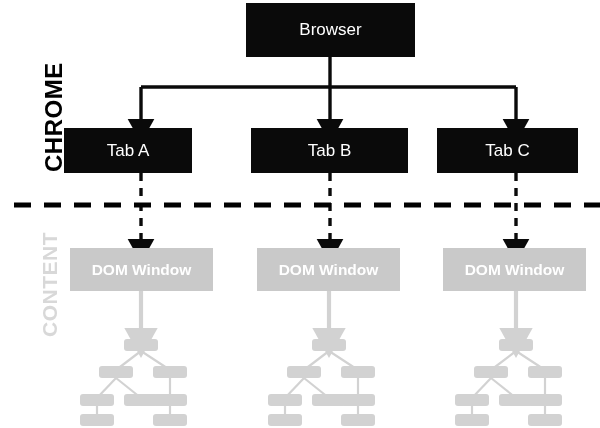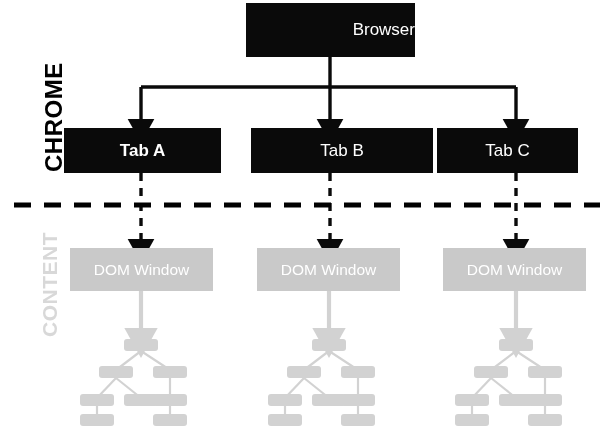--- a/index.html
+++ b/index.html
@@ -35,21 +35,21 @@
     line-height: 1.12;
   }
   .node-chrome {
     background: #0a0a0a;
     font-size: 17px;
     font-weight: 400;
   }
   .node-content {
     background: #c9c9c9;
     font-size: 15.5px;
-    font-weight: 400;
+    font-weight: 700;
   }
   .band-label {
     position: absolute;
     font-weight: bold;
     letter-spacing: 0.5px;
     white-space: nowrap;
     transform-origin: 0 0;
   }
   .band-label-chrome {
     color: #000000;
@@ -178,29 +178,29 @@
         <rect x="455" y="414" width="34" height="12" rx="3"></rect>
         <rect x="528" y="414" width="34" height="12" rx="3"></rect>
       </g>
     </g>
   </svg>
 
   <div class="band-label band-label-chrome" style="left:40px; top:172px; transform: rotate(-90deg);">CHROME</div>
 
   <div class="band-label band-label-content" style="left:38px; top:337px; transform: rotate(-90deg);">CONTENT</div>
 
-  <div class="node-box node-chrome" style="left:246px; top:3px; width:169px; height:54px; flex-direction:column;align-items:flex-end;">
+  <div class="node-box node-chrome" style="left:246px; top:3px; width:169px; height:54px; flex-direction:column;">
     <span>Browser</span>
   </div>
 
-  <div class="node-box node-chrome" style="left:64px; top:128px; width:157px; height:45px;font-weight:bold;">
+  <div class="node-box node-chrome" style="left:64px; top:128px; width:128px; height:45px;">
     <span>Tab A</span>
   </div>
 
-  <div class="node-box node-chrome" style="left:251px; top:128px; width:182px; height:45px;">
+  <div class="node-box node-chrome" style="left:251px; top:128px; width:157px; height:45px;">
     <span>Tab B</span>
   </div>
 
   <div class="node-box node-chrome" style="left:437px; top:128px; width:141px; height:45px;">
     <span>Tab C</span>
   </div>
 
   <div class="node-box node-content" style="left:70px; top:248px; width:143px; height:43px;">
     <span>DOM Window</span>
   </div>

